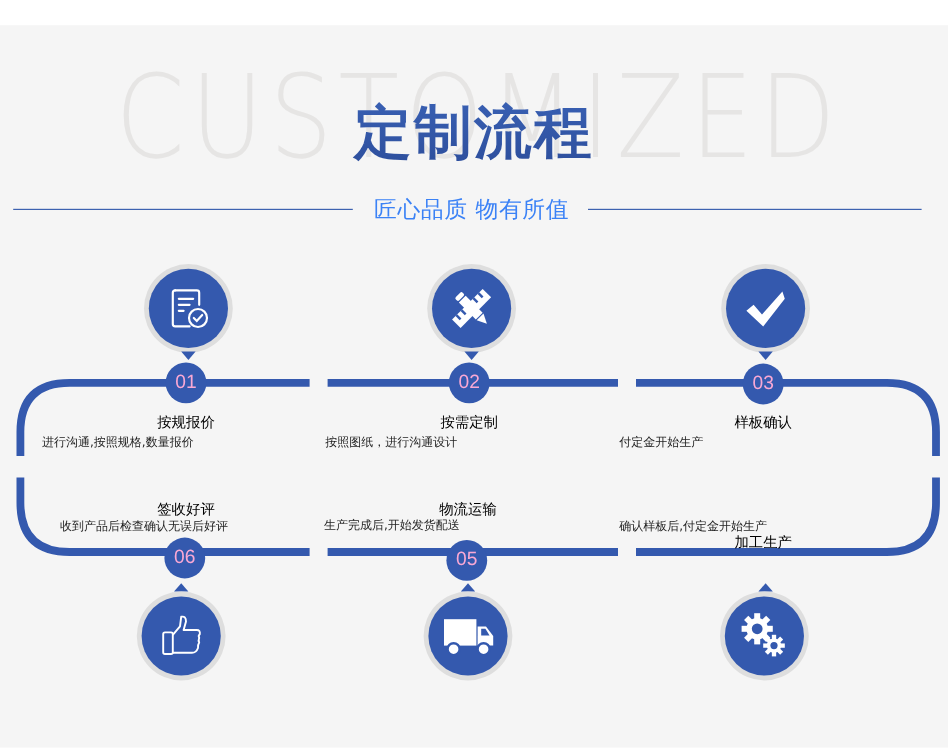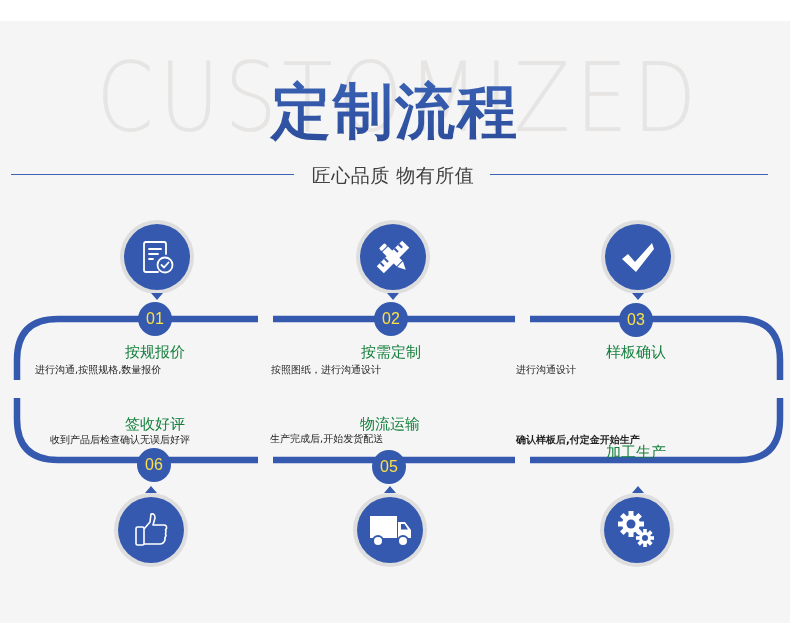--- a/index.html
+++ b/index.html
@@ -1,30 +1,30 @@
 <!DOCTYPE html>
 <html><head>
 <meta charset="utf-8">
 <style>
   html, body { margin: 0; padding: 0; }
   body { width: 790px; height: 623px; position: relative; overflow: hidden; background: #ffffff; font-family: "DejaVu Sans", "Liberation Sans", sans-serif; }
   .bg { position: absolute; left: 0; top: 21px; width: 790px; height: 602px; background: #f5f5f5; }
   .watermark { position: absolute; left: 0; top: 46px; width: 790px; text-align: center; font-family: "DejaVu Sans", sans-serif; font-weight: 300; font-size: 96px; letter-spacing: 6px; color: #e6e5e4; line-height: 104px; padding-left: 8px; box-sizing: border-box; transform: scaleX(0.86); transform-origin: 398px 0; }
-  .title { position: absolute; left: 0; top: 72px; width: 790px; text-align: center; font-family: "DejaVu Sans", sans-serif; font-weight: bold; font-size: 60px; line-height: 78px; color: #2f56a8; letter-spacing: 2px;
+  .title { position: absolute; left: 0; top: 72px; width: 790px; text-align: center; font-family: "DejaVu Sans", sans-serif; font-weight: bold; font-size: 48px; line-height: 78px; color: #2f56a8; letter-spacing: 2px;
            background: linear-gradient(180deg, #3b63b7 0%, #2b4b98 100%); -webkit-background-clip: text; background-clip: text; -webkit-text-fill-color: transparent; }
   .subline { position: absolute; top: 174px; height: 1px; background: #3d62b0; }
-  .subtitle { position: absolute; left: 296px; top: 163px; width: 194px; text-align: center; font-size: 19px; line-height: 24px; color: #404040; letter-spacing: 0.5px; }
+  .subtitle { position: absolute; left: 296px; top: 163px; width: 194px; text-align: center; font-size: 19px; line-height: 24px; color: #3b82f6; letter-spacing: 0.5px; }
 
   .track { position: absolute; left: 0; top: 0; width: 790px; height: 623px; }
   .node { position: absolute; }
   .icon-wrap { position: absolute; width: 74px; height: 74px; border-radius: 50%; background: #dedede; }
   .icon-circle { position: absolute; left: 4px; top: 4px; width: 66px; height: 66px; border-radius: 50%; background: #3459ae; display: flex; align-items: center; justify-content: center; }
   .pointer { position: absolute; width: 0; height: 0; border-left: 6px solid transparent; border-right: 6px solid transparent; }
-  .badge { position: absolute; width: 34px; height: 34px; border-radius: 50%; background: #3459ae; color: #fde047; font-size: 16px; line-height: 34px; text-align: center; font-family: "Liberation Sans", sans-serif; }
-  .step-title { position: absolute; width: 220px; text-align: center; font-size: 15px; color: #15803d; line-height: 20px; }
+  .badge { position: absolute; width: 34px; height: 34px; border-radius: 50%; background: #3459ae; color: #f9a8d4; font-size: 16px; line-height: 34px; text-align: center; font-family: "Liberation Sans", sans-serif; }
+  .step-title { position: absolute; width: 220px; text-align: center; font-size: 12px; color: #000000; line-height: 20px; }
   .step-desc { position: absolute; width: 240px; text-align: left; font-size: 10px; color: #1e1e1e; line-height: 14px; }
 </style>
 </head>
 <body>
 
 <div class="bg"></div>
 
 <div class="watermark">CUSTOMIZED</div>
 <div class="title">定制流程</div>
 
@@ -92,26 +92,26 @@
   <div class="icon-wrap" style="left:601px;top:220px;">
     <div class="icon-circle">
       <svg width="40" height="40" viewBox="0 0 40 40" fill="#fff">
         <path d="M4 22 L10 17 L17 25 L34 6 L36 12 L18 35 Z"></path>
       </svg>
     </div>
   </div>
   <div class="pointer" style="left:632px;top:293px;border-top:7px solid #3459ae;"></div>
   <div class="badge" style="left:619px;top:303px;">03</div>
   <div class="step-title" style="left:526px;top:342px;">样板确认</div>
-  <div class="step-desc" style="left:516px;top:363px;">进行沟通设计</div>
+  <div class="step-desc" style="left:516px;top:363px;">付定金开始生产</div>
 </div>
 
 <div class="node">
   <div class="step-title" style="left:526px;top:414px;margin-top:28px;">加工生产</div>
-  <div class="step-desc" style="left:516px;top:433px;font-weight:bold;">确认样板后,付定金开始生产</div>
+  <div class="step-desc" style="left:516px;top:433px;">确认样板后,付定金开始生产</div>
   <div class="badge" style="left:619px;top:450px;margin-top:44px;">04</div>
   <div class="pointer" style="left:632px;top:486px;border-bottom:7px solid #3459ae;"></div>
   <div class="icon-wrap" style="left:600px;top:493px;">
     <div class="icon-circle">
       <svg width="46" height="46" viewBox="0 0 46 46" fill="#fff">
         <g transform="translate(17 17)">
           <circle r="9"></circle>
           <g>
             <rect x="-2.5" y="-13" width="5" height="26"></rect>
             <rect x="-2.5" y="-13" width="5" height="26" transform="rotate(45)"></rect>

